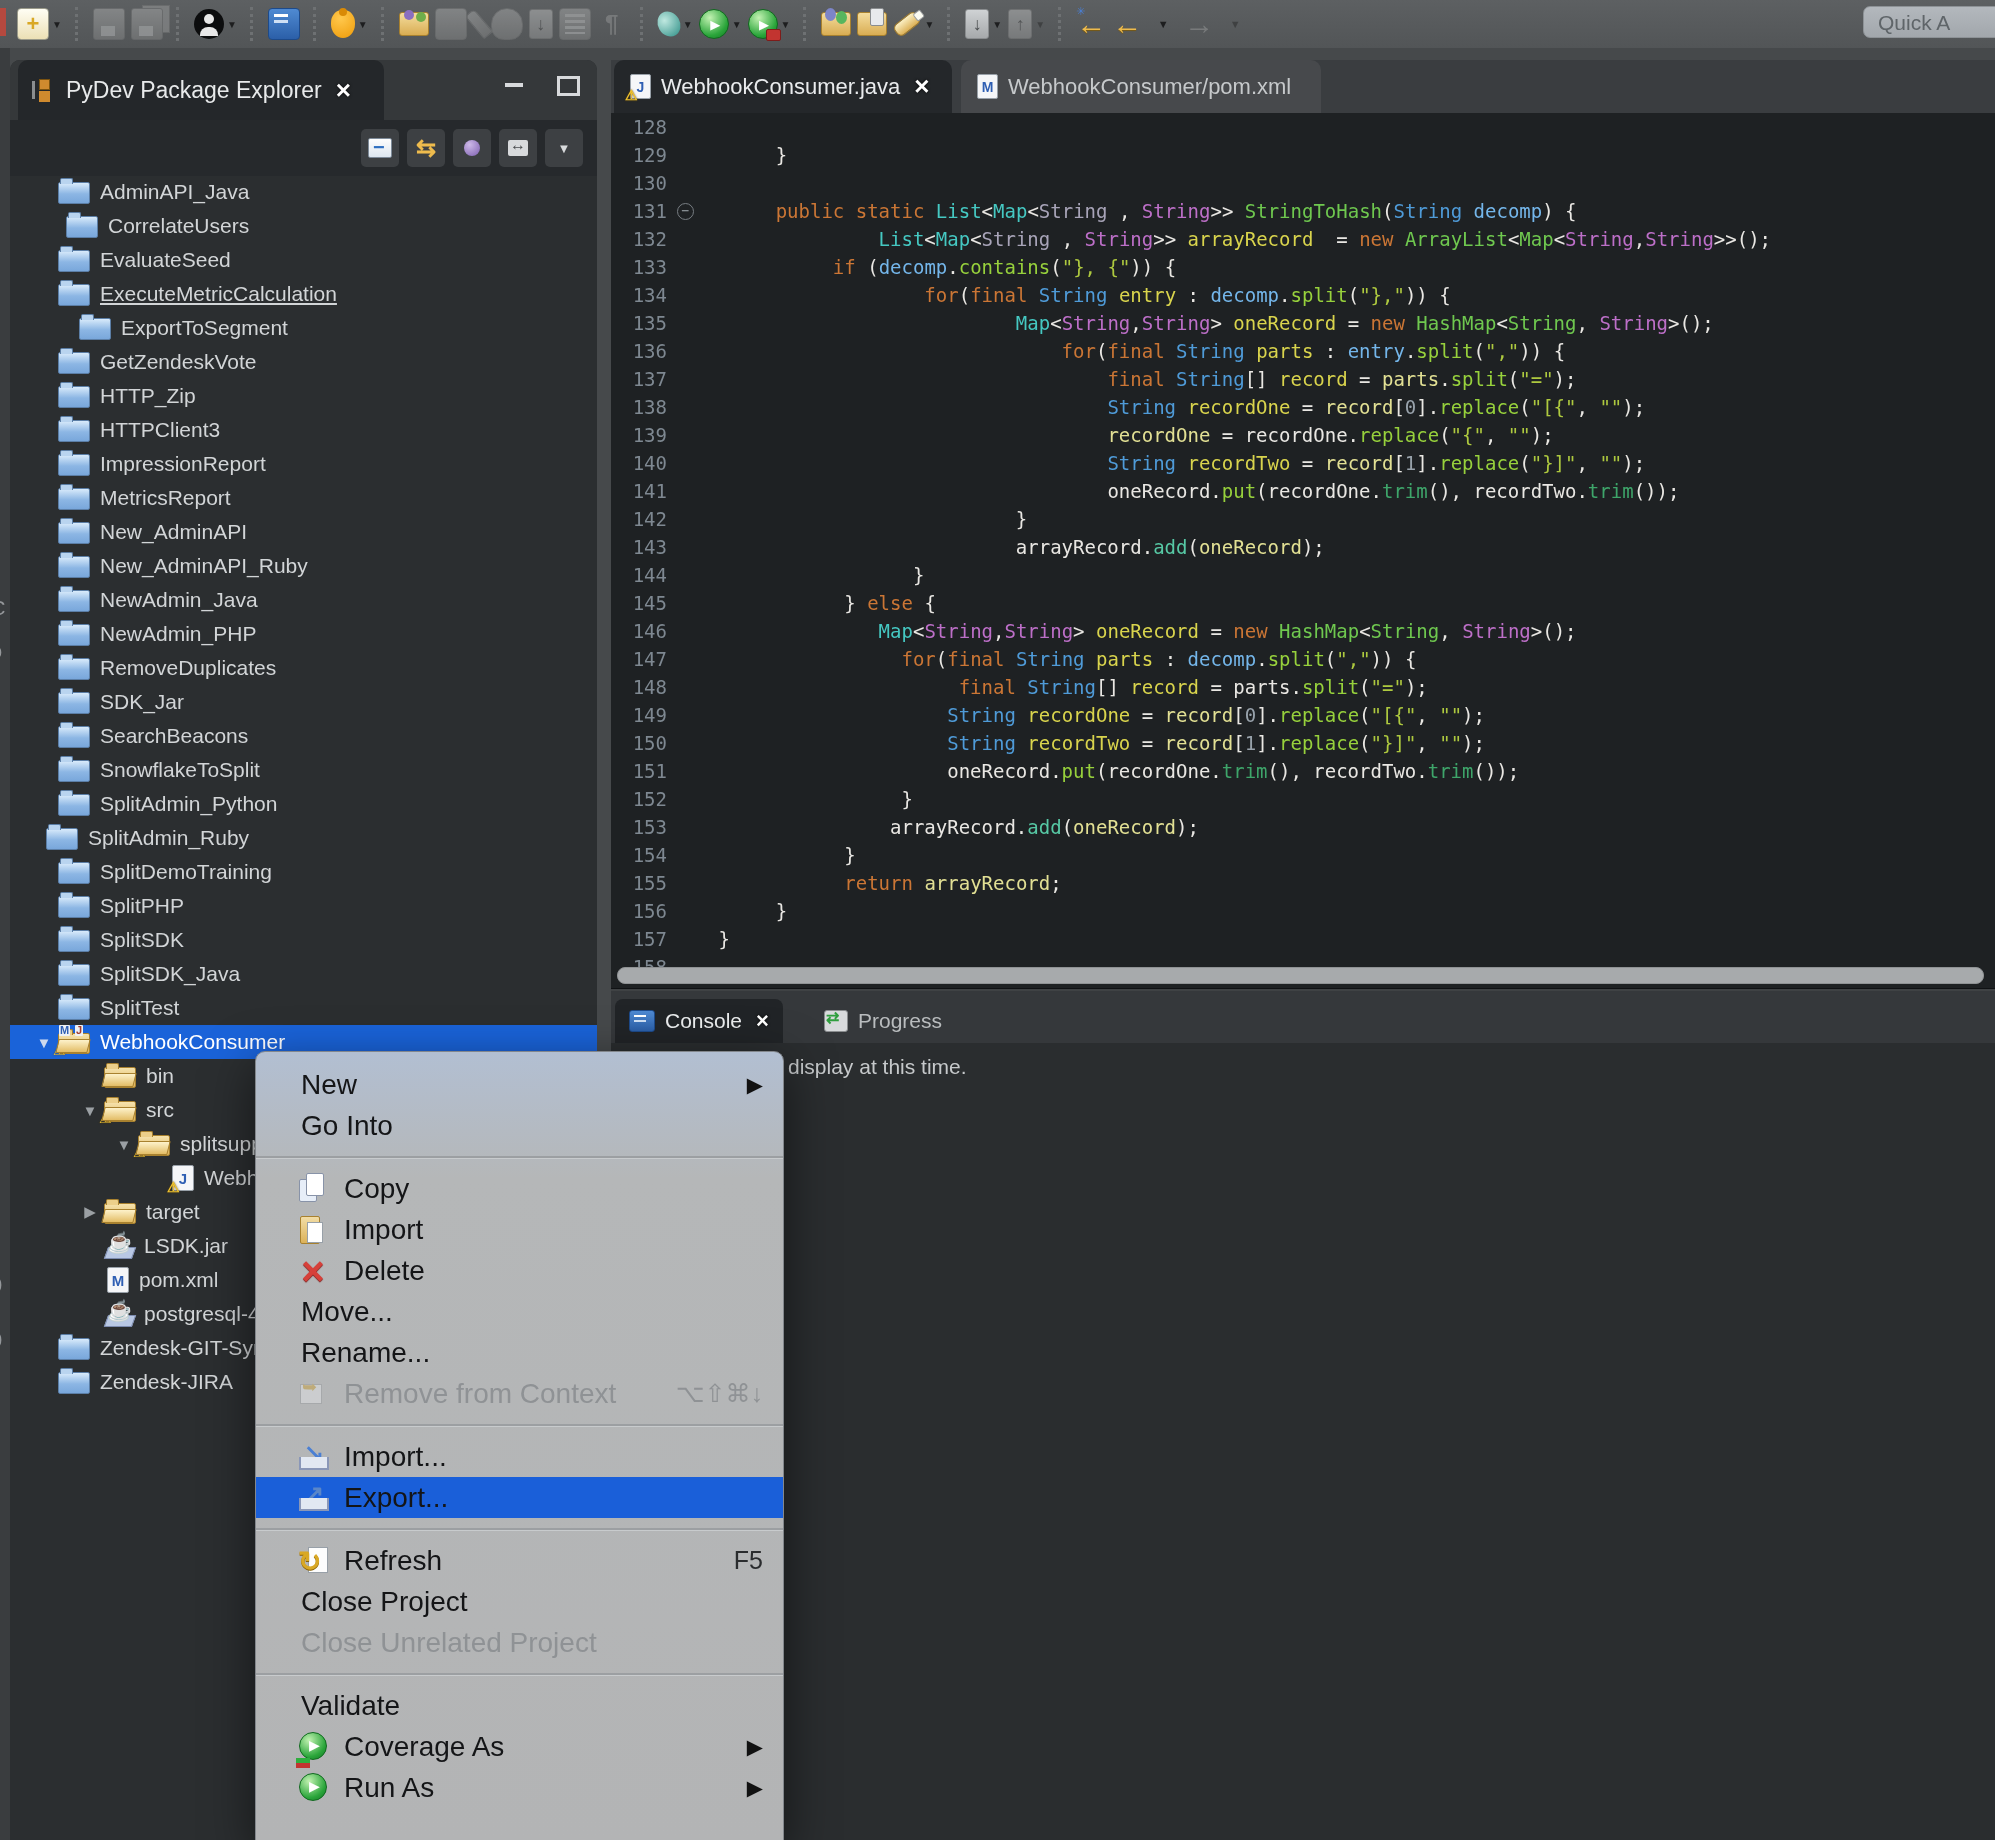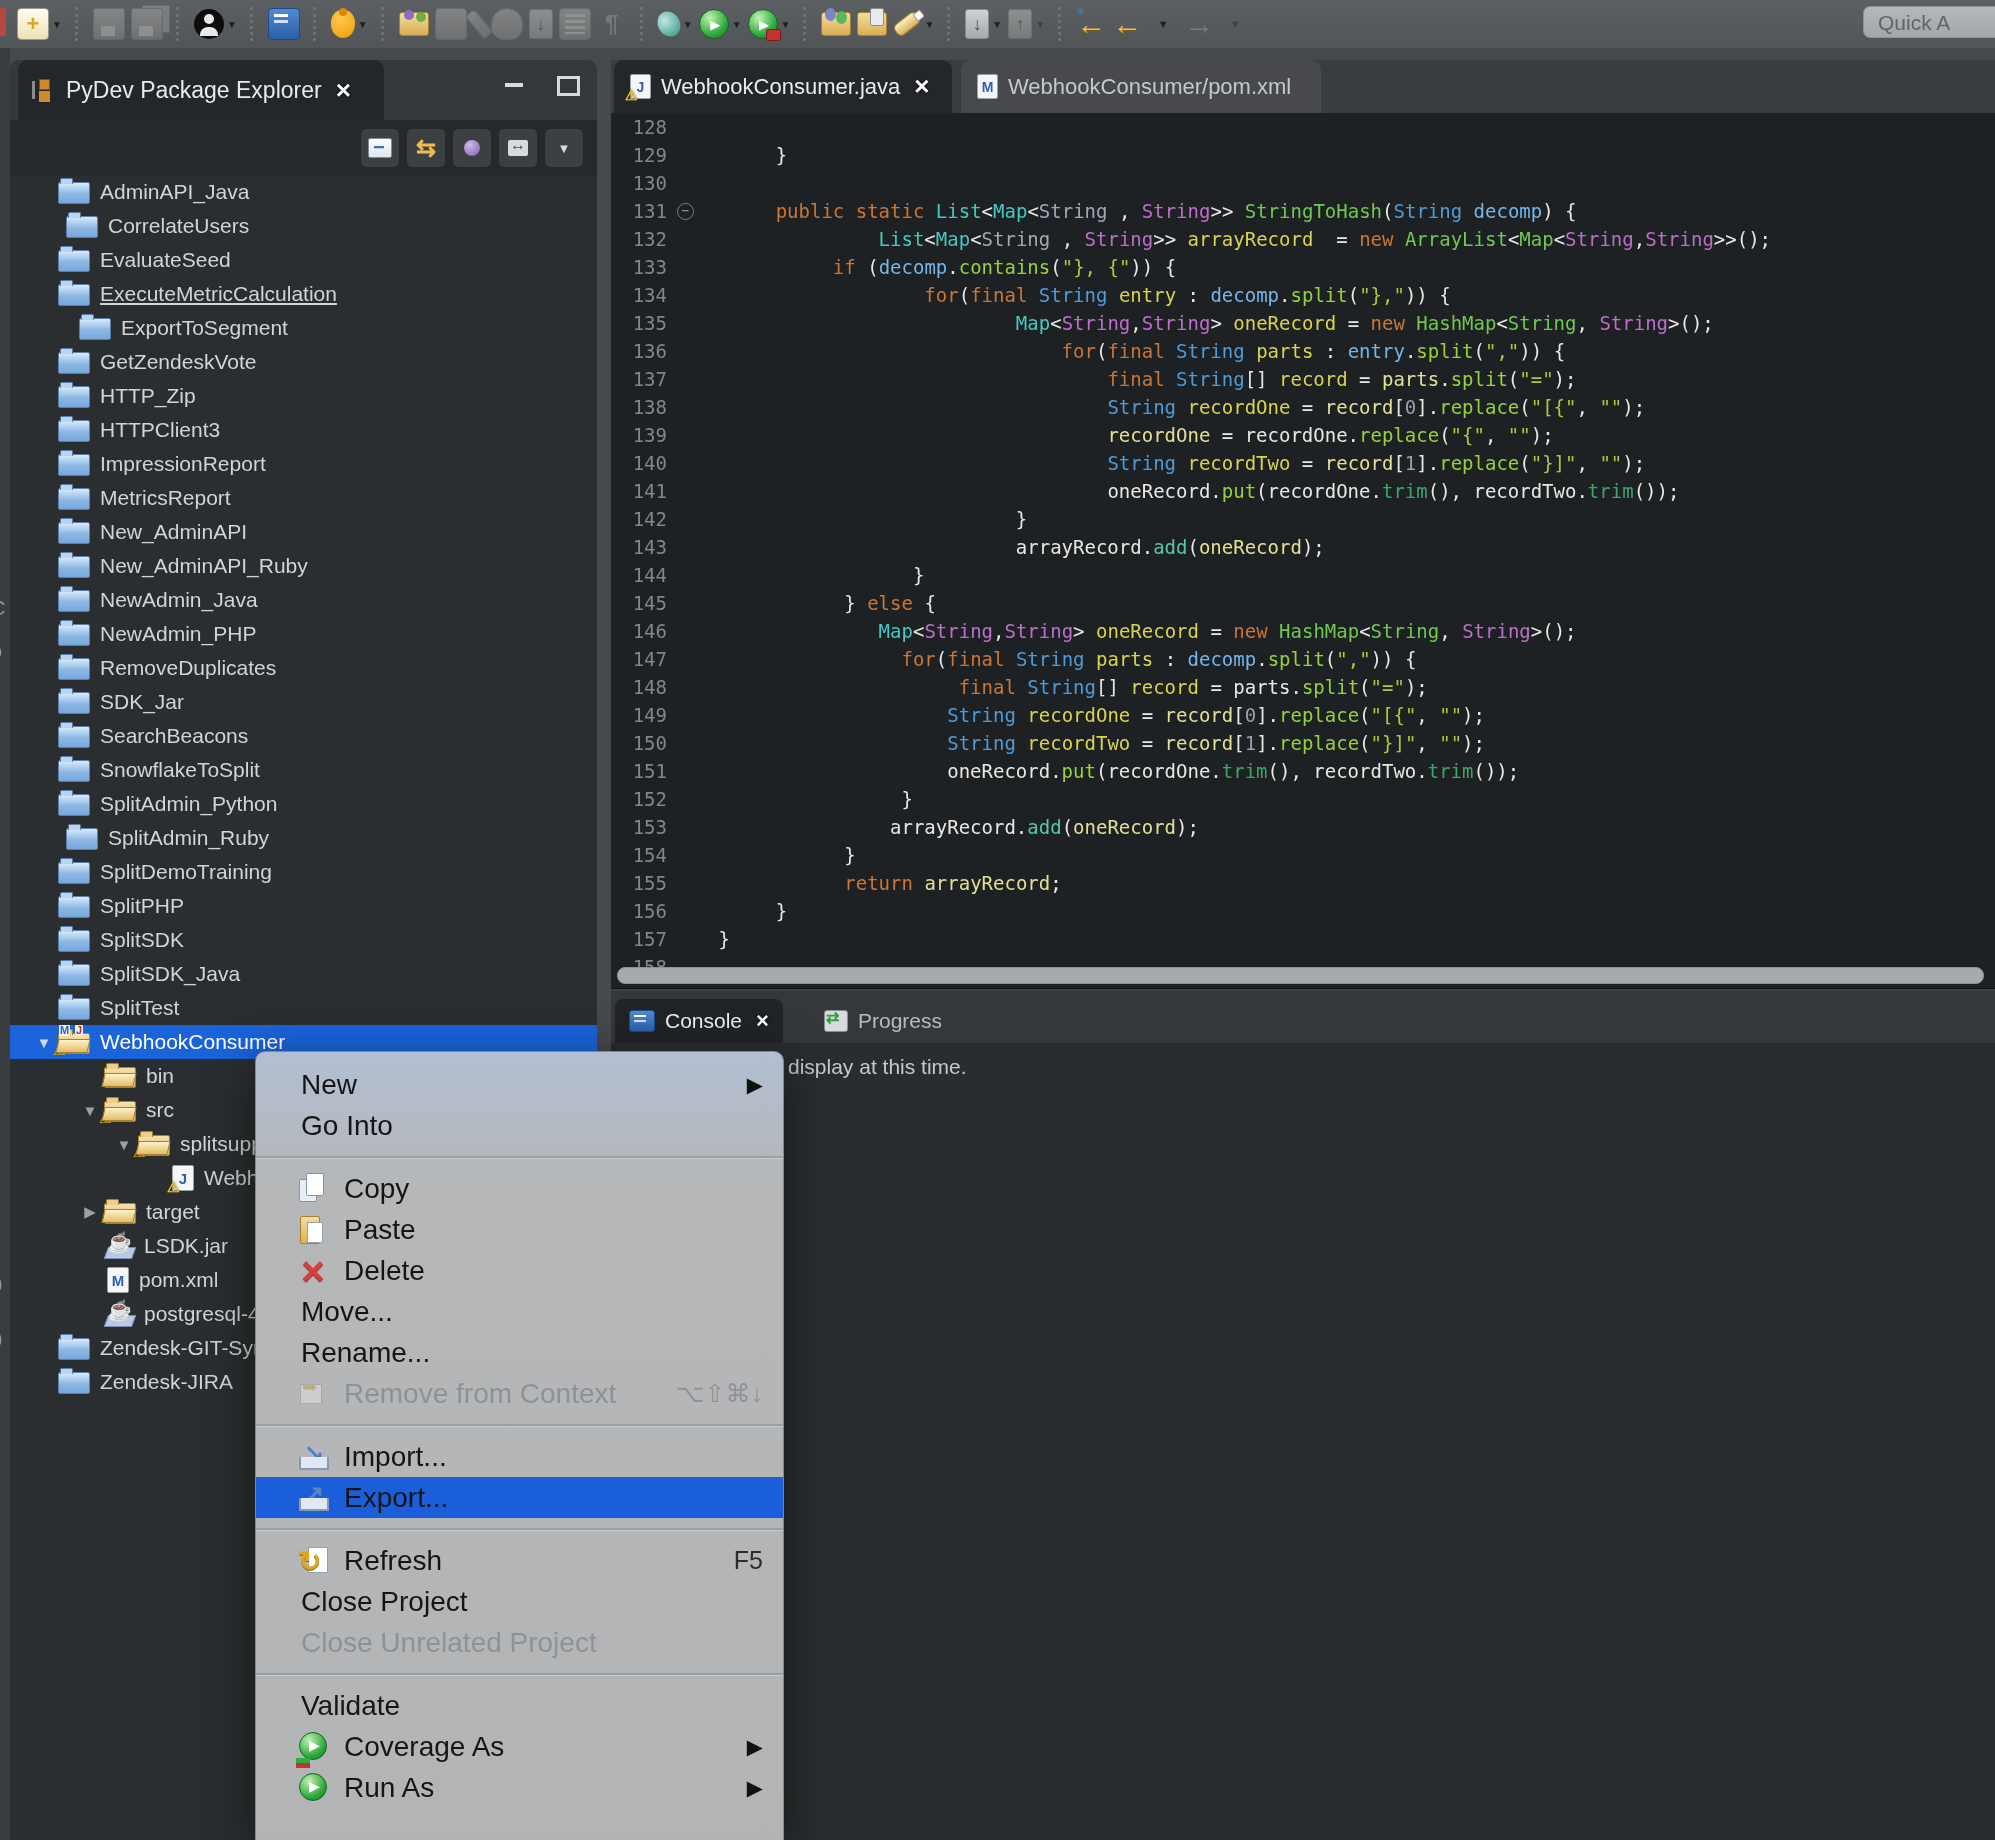--- a/index.html
+++ b/index.html
@@ -371,21 +371,21 @@
         <span>SearchBeacons</span>
       </div>
       <div class="row" style="padding-left: 48px;">
         <span class="ic ic-proj"></span>
         <span>SnowflakeToSplit</span>
       </div>
       <div class="row" style="padding-left: 48px;">
         <span class="ic ic-proj"></span>
         <span>SplitAdmin_Python</span>
       </div>
-      <div class="row" style="padding-left: 56px;">
+      <div class="row" style="padding-left: 36px;">
         <span class="ic ic-proj"></span>
         <span>SplitAdmin_Ruby</span>
       </div>
       <div class="row" style="padding-left: 48px;">
         <span class="ic ic-proj"></span>
         <span>SplitDemoTraining</span>
       </div>
       <div class="row" style="padding-left: 48px;">
         <span class="ic ic-proj"></span>
         <span>SplitPHP</span>
@@ -537,21 +537,21 @@
     <div class="mi">
       <span>Go Into</span>
     </div>
     <div class="msep"></div>
     <div class="mi has-icon">
       <span class="micon mic-copy"></span>
       <span>Copy</span>
     </div>
     <div class="mi has-icon">
       <span class="micon mic-paste"></span>
-      <span>Paste</span>
+      <span>Import</span>
     </div>
     <div class="mi has-icon">
       <span class="micon mic-delete"></span>
       <span>Delete</span>
     </div>
     <div class="mi">
       <span>Move...</span>
     </div>
     <div class="mi">
       <span>Rename...</span>

